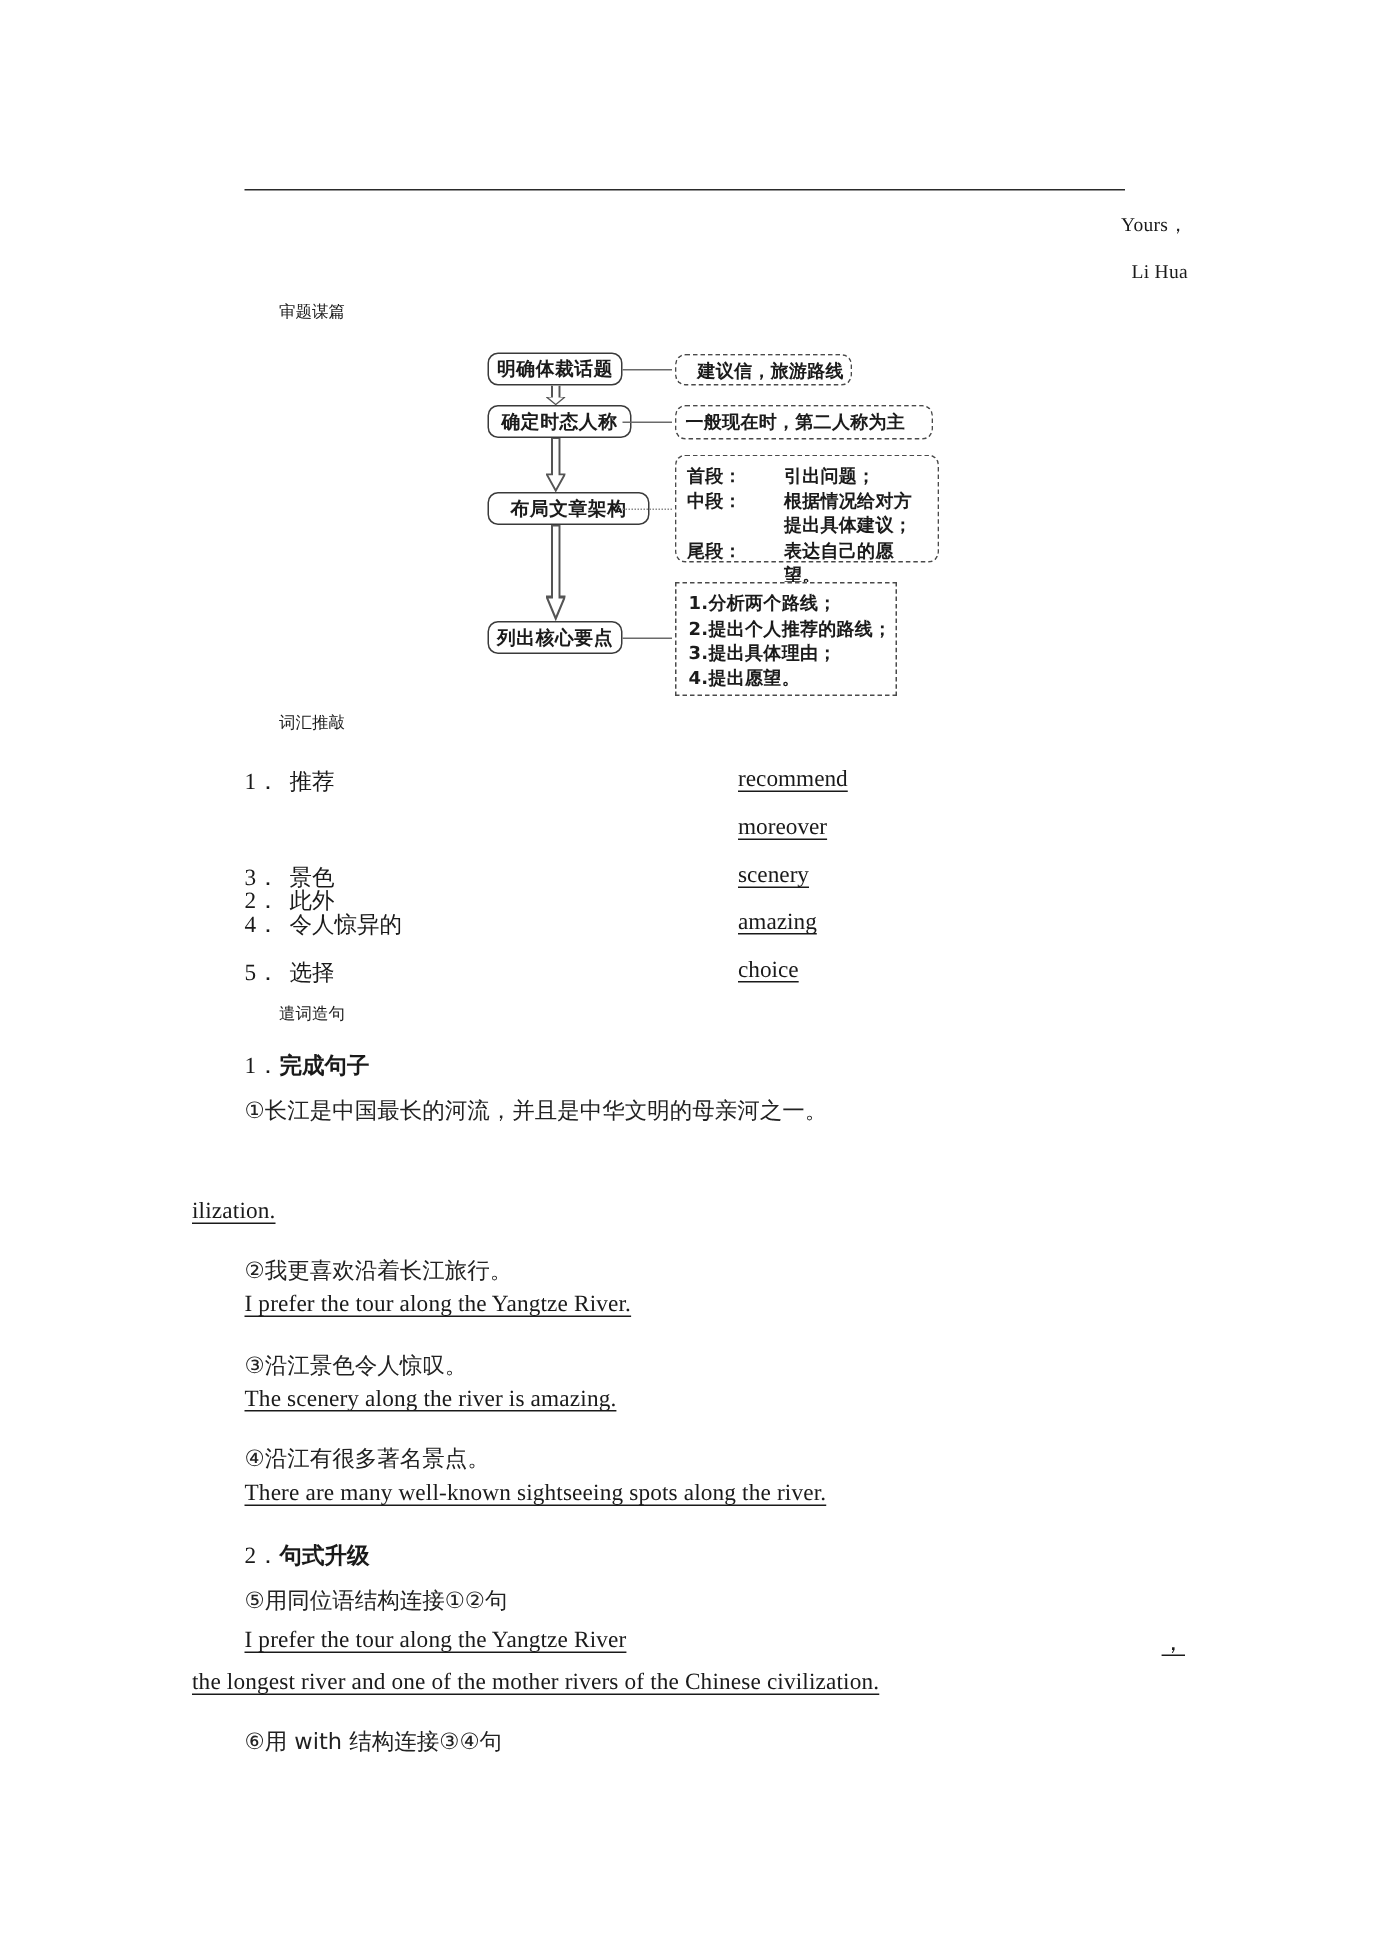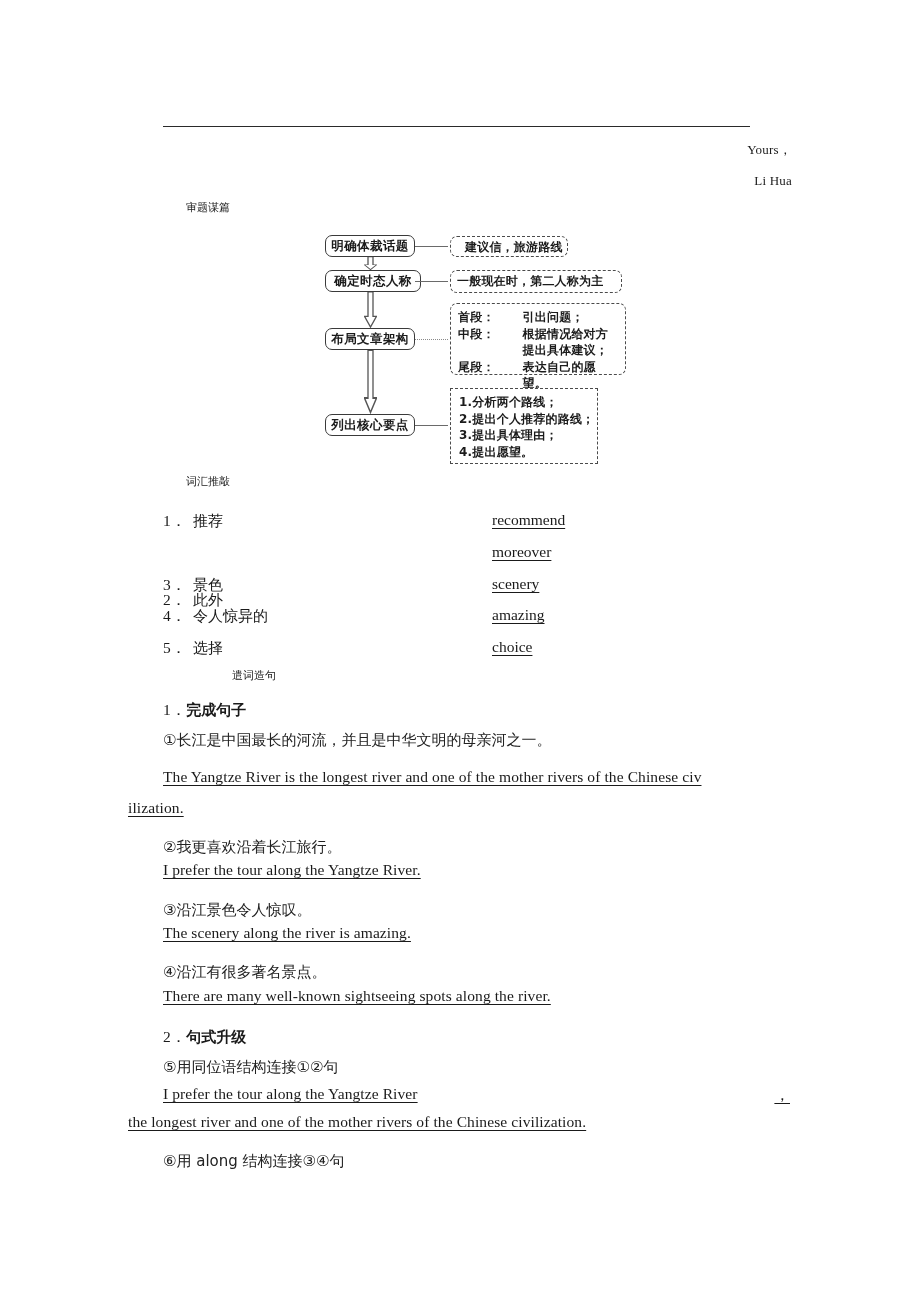--- a/index.html
+++ b/index.html
@@ -44,21 +44,21 @@
 
   
   .sub-label {
     position: absolute;
     font-size: 11px;
     font-family: "DejaVu Sans", "Liberation Sans", sans-serif;
     white-space: nowrap;
   }
   .lbl-shenti { left: 186px; top: 200px; }
   .lbl-cihui  { left: 186px; top: 474px; }
-  .lbl-qianci { left: 186px; top: 668px; margin-left: 46px; }
+  .lbl-qianci { left: 186px; top: 668px; }
 
   
   .flow { position: absolute; left: 0; top: 0; }
 
   .node {
     position: absolute;
     border: 1.4px solid #3a3a3a;
     border-radius: 7px;
     background: #fff;
     display: flex;
@@ -67,21 +67,21 @@
     font-family: "DejaVu Sans", "Liberation Sans", sans-serif;
     font-weight: bold;
     font-size: 12.5px;
     letter-spacing: .4px;
     color: #1b1b1b;
     box-sizing: border-box;
     white-space: nowrap;
   }
   .node-1 { left: 325px; top: 235px; width: 90px; height: 22px; }
   .node-2 { left: 325px; top: 270px; width: 96px; height: 22px; }
-  .node-3 { left: 325px; top: 328px; width: 90px; height: 22px; }
+  .node-3 { left: 325px; top: 328px; width: 108px; height: 22px; }
   .node-4 { left: 325px; top: 414px; width: 90px; height: 22px; }
 
   
   .v-arrow {
     position: absolute;
     left: 364px;
     width: 13px;
   }
   .v-arrow svg { display: block; width: 13px; height: 100%; }
   .arr-1 { top: 257px; height: 13px; }
@@ -301,21 +301,20 @@
   <div class="vocab-row vr-4">
     <span class="vocab-num">5．</span><span class="vocab-cn">选择</span>
   </div>
   <div class="vocab-ans va-4">choice</div>
 
   <div class="ex-head eh-1">
     <span class="n">1．</span><span>完成句子</span>
   </div>
 
   <div class="prompt p-1">①长江是中国最长的河流，并且是中华文明的母亲河之一。</div>
-  <div class="answer a-1a">The  Yangtze  River  is  the  longest  river  and  one  of  the  mother  rivers  of  the  Chinese  civ</div>
   <div class="answer a-1b">ilization.  </div>
 
   <div class="prompt p-2">②我更喜欢沿着长江旅行。</div>
   <div class="answer a-2">I  prefer  the  tour  along  the  Yangtze  River.  </div>
 
   <div class="prompt p-3">③沿江景色令人惊叹。</div>
   <div class="answer a-3">The  scenery  along  the  river  is  amazing.  </div>
 
   <div class="prompt p-4">④沿江有很多著名景点。</div>
   <div class="answer a-4">There  are  many  well-known  sightseeing  spots  along  the  river.  </div>
@@ -326,15 +325,15 @@
 
   <div class="prompt p-5">⑤用同位语结构连接①②句</div>
   <div class="answer a-5a">
     <span class="inner">
       <span>I  prefer  the  tour  along  the  Yangtze  River</span>
       <span>，</span>
     </span>
   </div>
   <div class="answer a-5b">the  longest  river  and  one  of  the  mother  rivers  of  the  Chinese  civilization.  </div>
 
-  <div class="prompt p-6">⑥用 along 结构连接③④句</div>
+  <div class="prompt p-6">⑥用 with 结构连接③④句</div>
 
 </div>
 
 </body></html>

